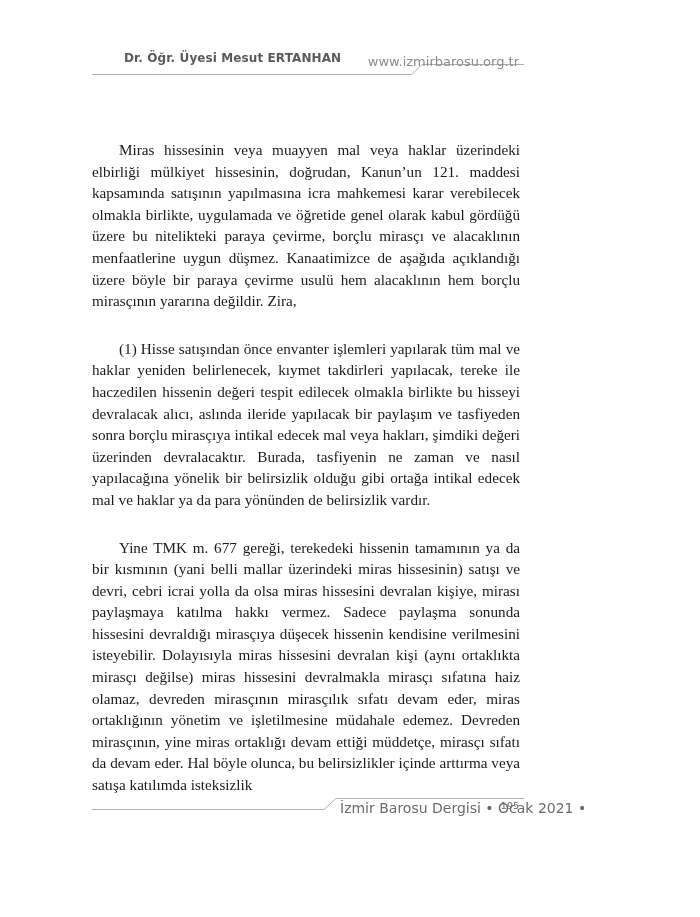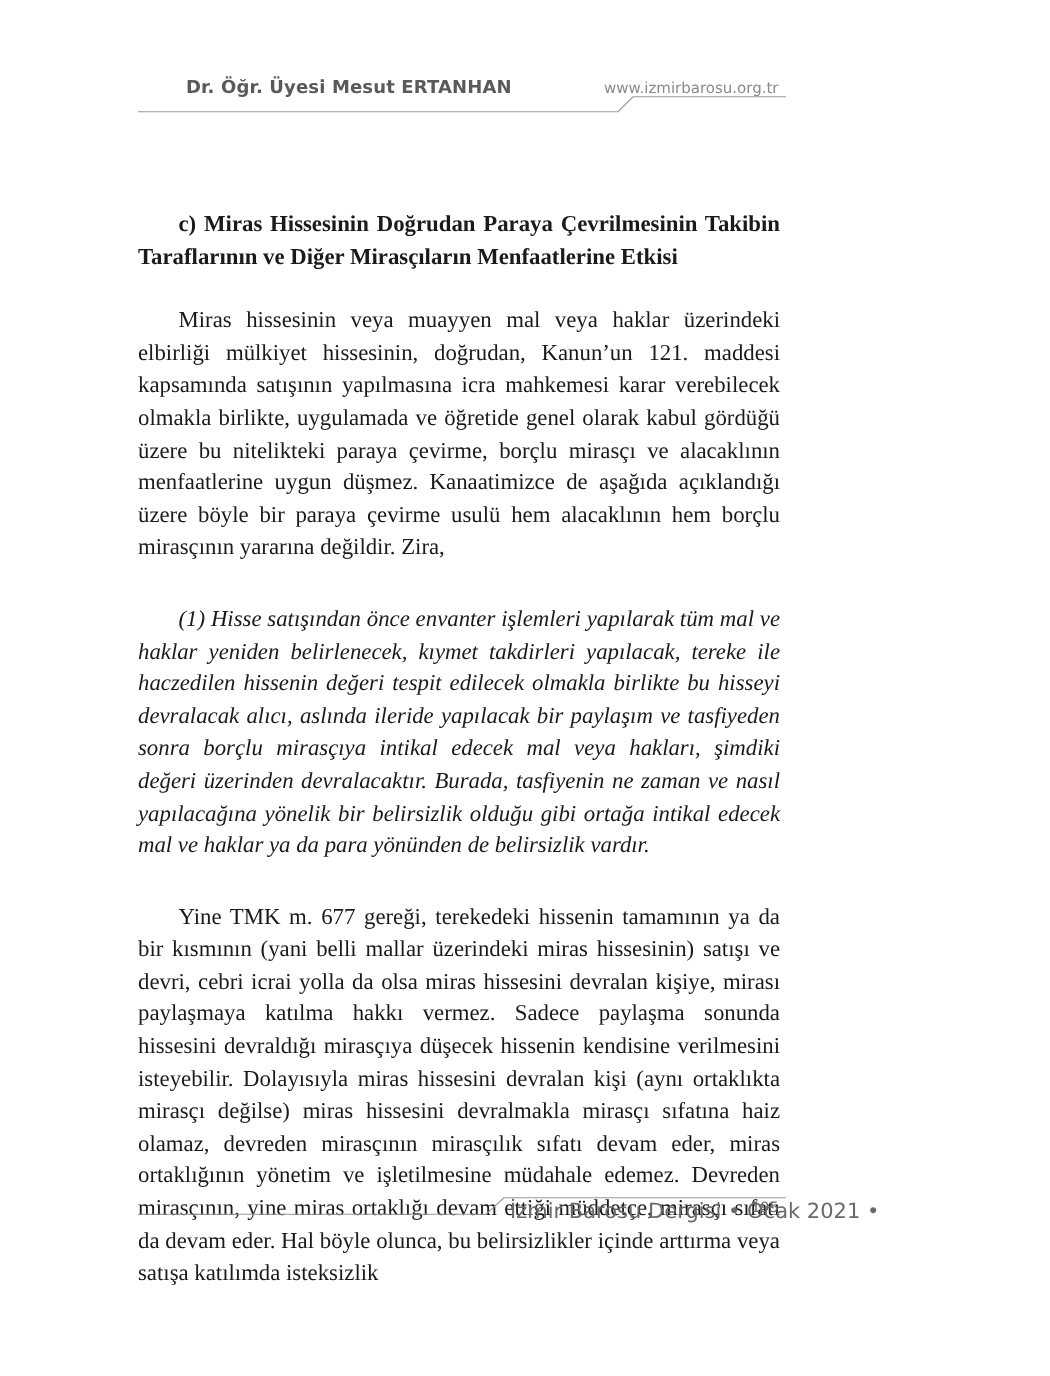--- a/index.html
+++ b/index.html
@@ -41,21 +41,21 @@
       font-size: 10.5px;
       color: #555555;
       letter-spacing: 0.5px;
       white-space: nowrap;
     }
     .site-url {
       position: absolute;
       right: 3px;
       top: 9px;
       font-family: "DejaVu Sans", "Liberation Sans", sans-serif;
-      font-size: 10px;
+      font-size: 13px;
       color: #8a8a8a;
     }
     .header-rule {
       position: absolute;
       left: 0;
       top: 0;
     }
     .content {
       position: absolute;
       left: 92px;
@@ -73,21 +73,21 @@
     .content h2 {
       margin: 0;
       font-size: 15.2px;
       line-height: 21.6px;
       font-weight: bold;
       text-indent: 27px;
       text-align: justify;
     }
     .gap-1 { margin-top: 21px !important; }
     .gap-2 { margin-top: 21px !important; }
-    .gap-3 { margin-top: 26px !important; font-style: italic; }
+    .gap-3 { margin-top: 26px !important; }
     .gap-4 { margin-top: 26px !important; }
     .page-footer {
       position: absolute;
       left: 92px;
       top: 797px;
       width: 430px;
       height: 20px;
     }
     .footer-rule {
       position: absolute;
@@ -118,21 +118,20 @@
 
 <div class="page-header">
   <svg class="header-rule" width="432" height="40">
     <polyline points="0,29.5 320,29.5 330,19.5 432,19.5" fill="none" stroke="#9a9a9a" stroke-width="0.8"></polyline>
   </svg>
   <div class="author">Dr. Öğr. Üyesi Mesut ERTANHAN</div>
   <div class="site-url">www.izmirbarosu.org.tr</div>
 </div>
 
 <div class="content">
-  <h2 class="gap-1">c) Miras Hissesinin Doğrudan Paraya Çevrilmesinin Takibin Taraflarının ve Diğer Mirasçıların Menfaatlerine Etkisi</h2>
   <p class="gap-2">Miras hissesinin veya muayyen mal veya haklar üzerindeki elbirli­ği mülkiyet hissesinin, doğrudan, Kanun’un 121. maddesi kapsamında satışının yapılmasına icra mahkemesi karar verebilecek olmakla birlikte, uygulamada ve öğretide genel olarak kabul gördüğü üzere bu nitelikteki paraya çevirme, borçlu mirasçı ve alacaklının menfaatlerine uygun düş­mez. Kanaatimizce de aşağıda açıklandığı üzere böyle bir paraya çevir­me usulü hem alacaklının hem borçlu mirasçının yararına değildir. Zira,</p>
   <p class="gap-3">(1) Hisse satışından önce envanter işlemleri yapılarak tüm mal ve haklar yeniden belirlenecek, kıymet takdirleri yapılacak, tereke ile haczedilen hissenin değeri tespit edilecek olmakla birlikte bu hisseyi devralacak alıcı, aslında ileride yapılacak bir paylaşım ve tasfiyeden sonra borçlu mirasçıya intikal edecek mal veya hakları, şimdiki değeri üzerinden devralacaktır. Burada, tasfiyenin ne zaman ve nasıl yapılacağına yönelik bir belirsizlik olduğu gibi ortağa intikal edecek mal ve haklar ya da para yönünden de belirsizlik vardır.</p>
   <p class="gap-4">Yine TMK m. 677 gereği, terekedeki hissenin tamamının ya da bir kısmının (yani belli mallar üzerindeki miras hissesinin) satışı ve devri, cebri icrai yolla da olsa miras hissesini devralan kişiye, mirası paylaşmaya katılma hakkı vermez. Sadece paylaşma sonunda hissesini devraldığı mirasçıya düşecek hissenin kendisine verilmesini isteyebilir. Dolayısıyla miras hissesini devralan kişi (aynı ortaklıkta mirasçı değilse) miras hissesini devralmakla mirasçı sıfatına haiz olamaz, devreden mirasçının mirasçılık sıfatı devam eder, miras ortaklığının yönetim ve işletilmesine müdahale edemez. Devreden mirasçının, yine miras ortaklığı devam ettiği müddetçe, mirasçı sıfatı da devam eder. Hal böyle olunca, bu belirsizlikler içinde arttırma veya satışa katılımda isteksizlik</p>
 </div>
 
 <div class="page-footer">
   <svg class="footer-rule" width="432" height="20">
     <polyline points="0,12.5 232,12.5 244,1.5 432,1.5" fill="none" stroke="#9a9a9a" stroke-width="0.8"></polyline>
   </svg>
   <div class="journal-info">İzmir Barosu Dergisi • Ocak 2021 •</div>

